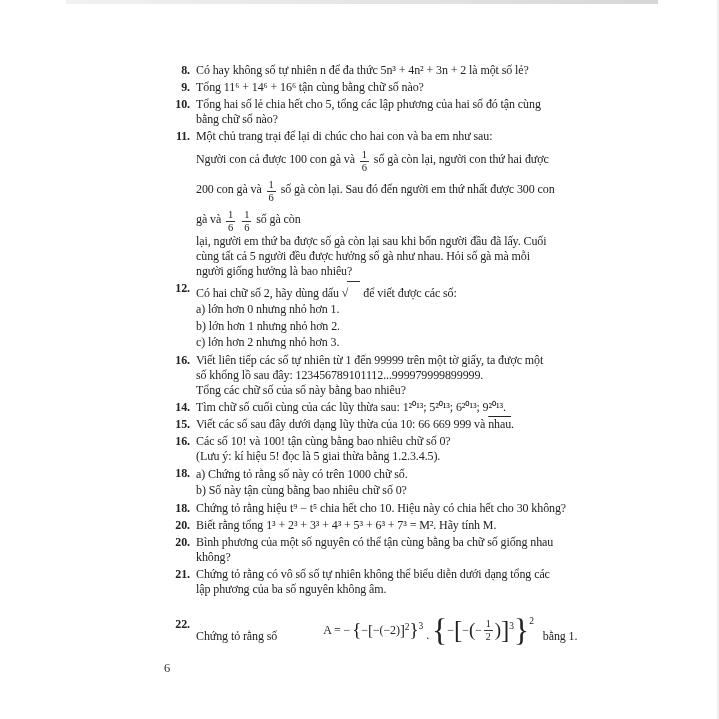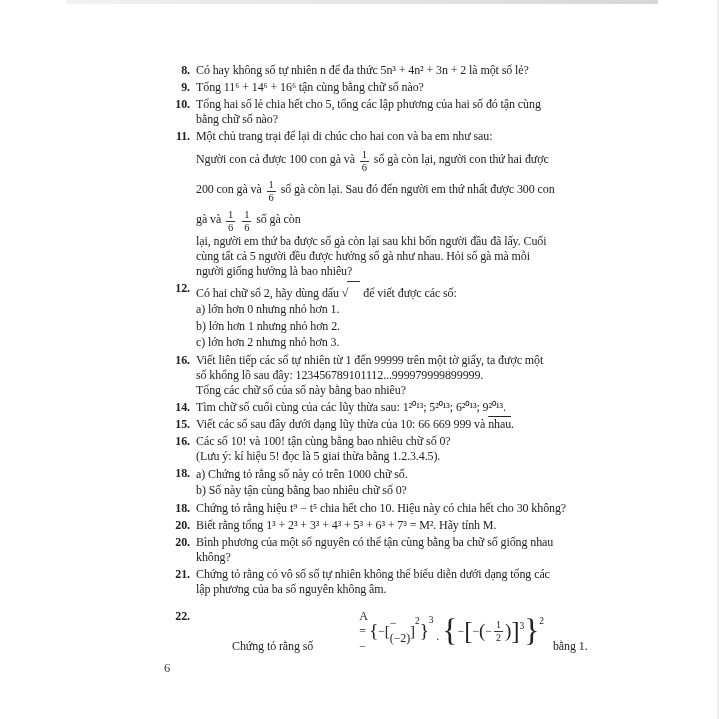--- a/index.html
+++ b/index.html
@@ -32,21 +32,21 @@
   .frac .fn{display:block;padding:0 2px 1px;border-bottom:1px solid #333;}
   .frac .fd{display:block;padding-top:1px;}
   .sqrt{white-space:nowrap;display:inline-block;}
   .sqrt .vinculum{
     display:inline-block;width:13px;height:9px;border-top:1px solid #333;
     margin-left:-1px;vertical-align:6px;
   }
   .ov{text-decoration:overline;}
   .it{}
   
-  .p22row{margin-top:12px;gap:36px;}
+  .p22row{margin-top:20px;}
   .p22row .ibody{display:flex;align-items:flex-end;}
   .f22label{flex:none;}
   .math{display:inline-flex;align-items:center;margin-left:46px;}
   .grp{display:inline-flex;align-items:center;}
   .bd{line-height:0.85;font-weight:400;}
   .g1b{font-size:15px;}
   .g1c{font-size:19px;}
   .g2p{font-size:19px;}
   .g2b{font-size:25px;}
   .g2c{font-size:32px;}

